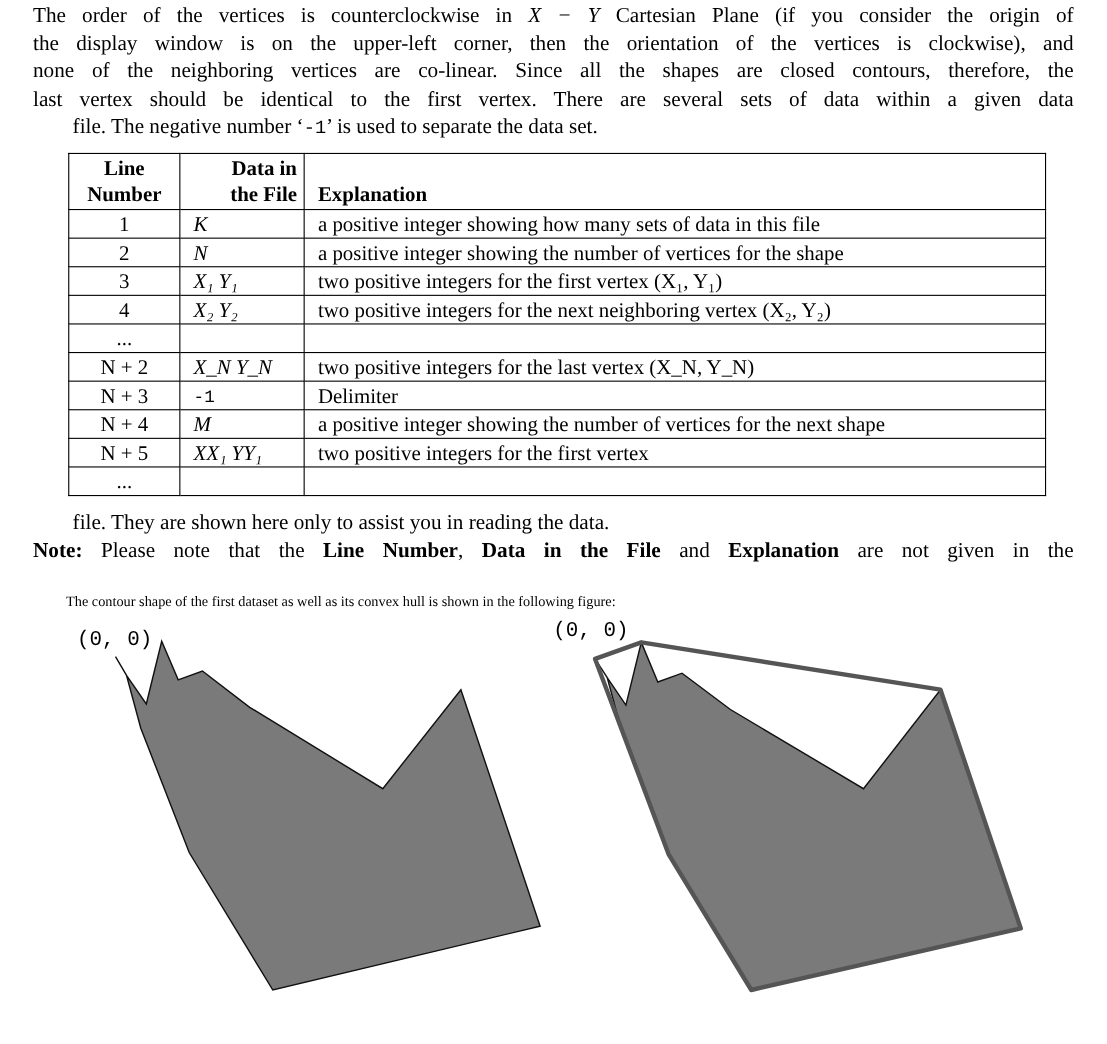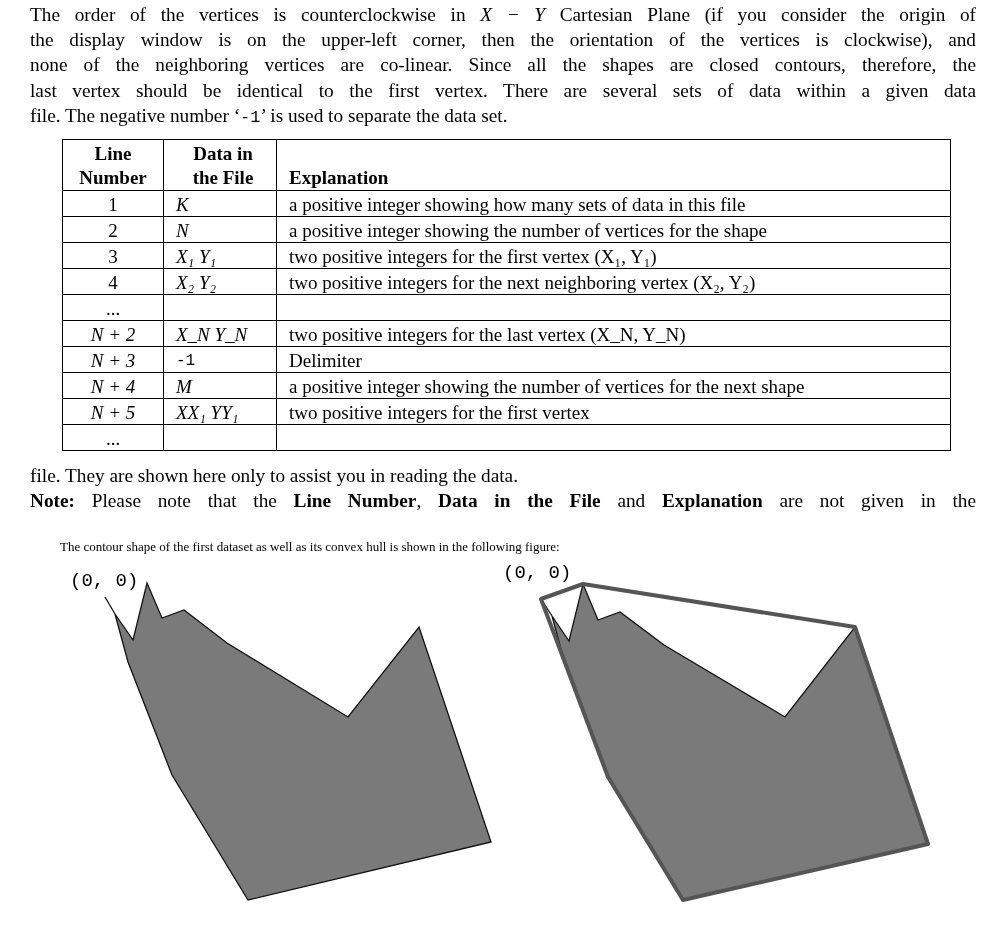--- a/index.html
+++ b/index.html
@@ -8,42 +8,42 @@
     font-family: "DejaVu Serif", "Liberation Serif", serif;
     color: #000;
   }
   .para {
     position: absolute; left: 30px; width: 946px;
     font-family: "Liberation Serif", serif;
     font-size: 19.3px; line-height: 25.2px;
     text-align: justify;
   }
   .para .line { display: block; text-align-last: justify; white-space: nowrap; }
-  .para .line.last { text-align-last: left; }
+  .para .line.last { text-align-last: left; margin-left: 36px; }
   #intro { top: 2px; }
   .mono { font-family: "Liberation Mono", monospace; font-size: 17px; }
   .it { font-style: italic; }
 
   table.data-table {
     position: absolute; left: 62px; top: 139px;
     width: 889px; border-collapse: collapse;
     font-family: "Liberation Serif", serif; font-size: 19px; padding-left: 44px;
   }
   table.data-table td, table.data-table th {
     border: 1px solid #000; padding: 0 12px; height: 25px; line-height: 22px;
     vertical-align: bottom; white-space: nowrap;
   }
   table.data-table th { font-weight: bold; height: 50px; line-height: 24px; }
   table.data-table th.col-line { width: 88px; text-align: center; padding: 0 6px; }
-  table.data-table th.col-data { width: 94px; text-align: center; padding: 0 6px 0 12px; }
+  table.data-table th.col-data { width: 94px; text-align: right; padding: 0 6px 0 12px; }
   table.data-table th.col-exp { text-align: left; }
   table.data-table td.c-line { text-align: center; padding: 0 6px; }
   table.data-table td.c-data { font-style: italic; }
   table.data-table td.c-data.mono-cell { font-style: normal; font-family: "Liberation Mono", monospace; font-size: 16px; }
-  table.data-table td.c-line.math { font-style: italic; }
+  table.data-table td.c-line.math { }
 
   #note { top: 463px; }
   #note b { font-weight: bold; }
   #figure-caption {
     position: absolute; left: 60px; top: 534px;
     font-family: "Liberation Serif", serif; font-size: 13px; line-height: 25px;
     white-space: nowrap;
   }
   .origin-label {
     position: absolute; font-family: Liberation Mono, monospace; font-size: 19px;

